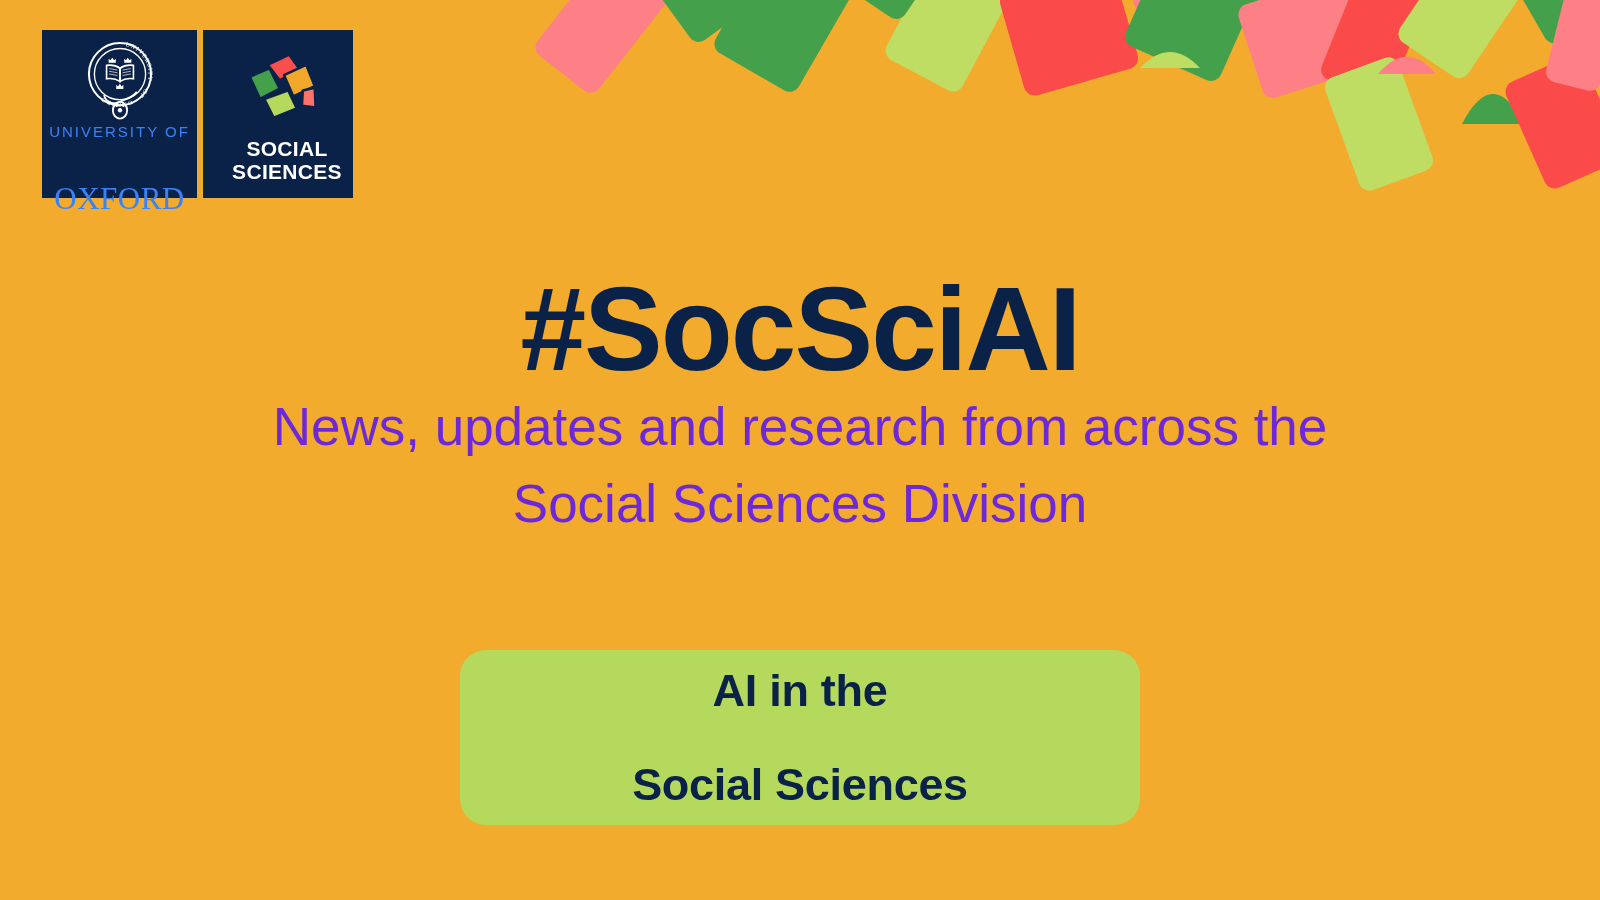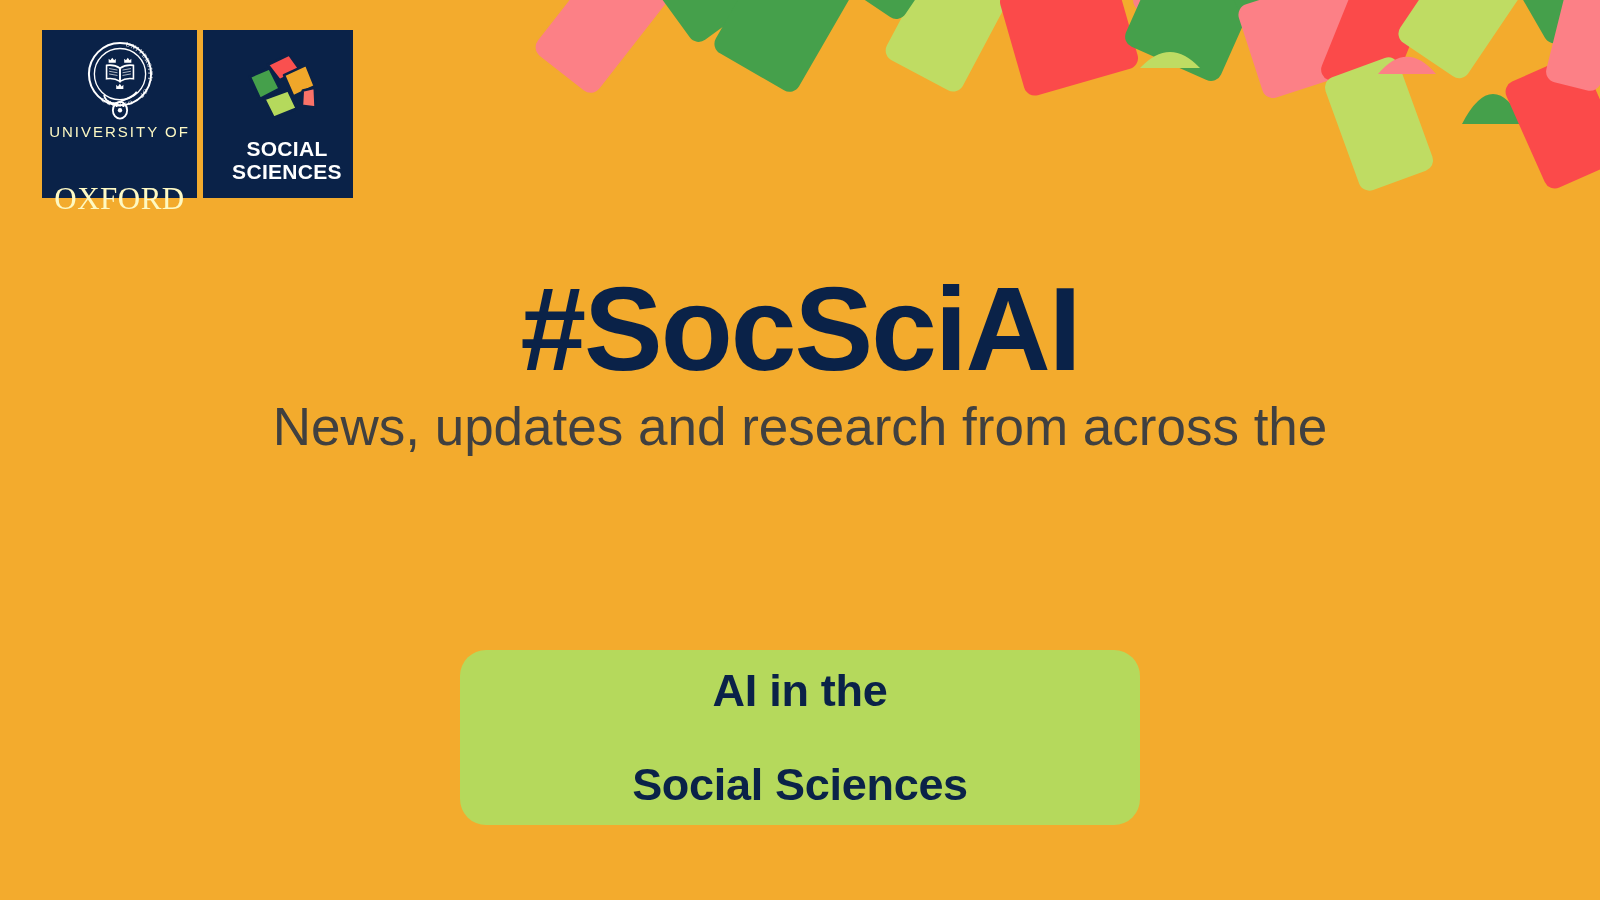--- a/index.html
+++ b/index.html
@@ -50,21 +50,21 @@
     flex:1;
     display:flex;
     align-items:center;
     justify-content:center;
     padding-top:6px;
   }
   .ox-words {
     width:100%;
     text-align:center;
     padding-bottom:14px;
-    color:#fef9c3;
+    color:#3b82f6;
     line-height:1;
   }
   .ox-line1 {
     font-size:15px;
     letter-spacing:2.0px;
     font-weight:400;
     padding-bottom:4px;
   }
   .ox-line2 {
     font-family:"Liberation Serif", serif;
@@ -106,21 +106,21 @@
     line-height:1;
     z-index:3;
     margin-top:48px;
   }
 
   #subtitle {
     position:absolute;
     top:388px; left:0;
     width:1600px;
     text-align:center;
-    color:#404040;
+    color:#6d28d9;
     font-size:53px;
     font-weight:400;
     line-height:1.46;
     z-index:3;
   }
   #subtitle .sline { display:block; }
 
   
   #callout {
     position:absolute;
@@ -242,20 +242,21 @@
         <span class="ssl">SOCIAL</span><br>
         <span class="ssl">SCIENCES</span>
       </div>
     </div>
   </div>
 
   <div id="hashtag">#SocSciAI</div>
 
   <div id="subtitle">
     <span class="sline">News, updates and research from across the</span>
+    <span class="sline">Social Sciences Division</span>
   </div>
 
   <div id="callout">
     <span class="cline">AI in the</span>
     <span class="cline">Social Sciences</span>
   </div>
 
 </div>
 
 </body></html>

